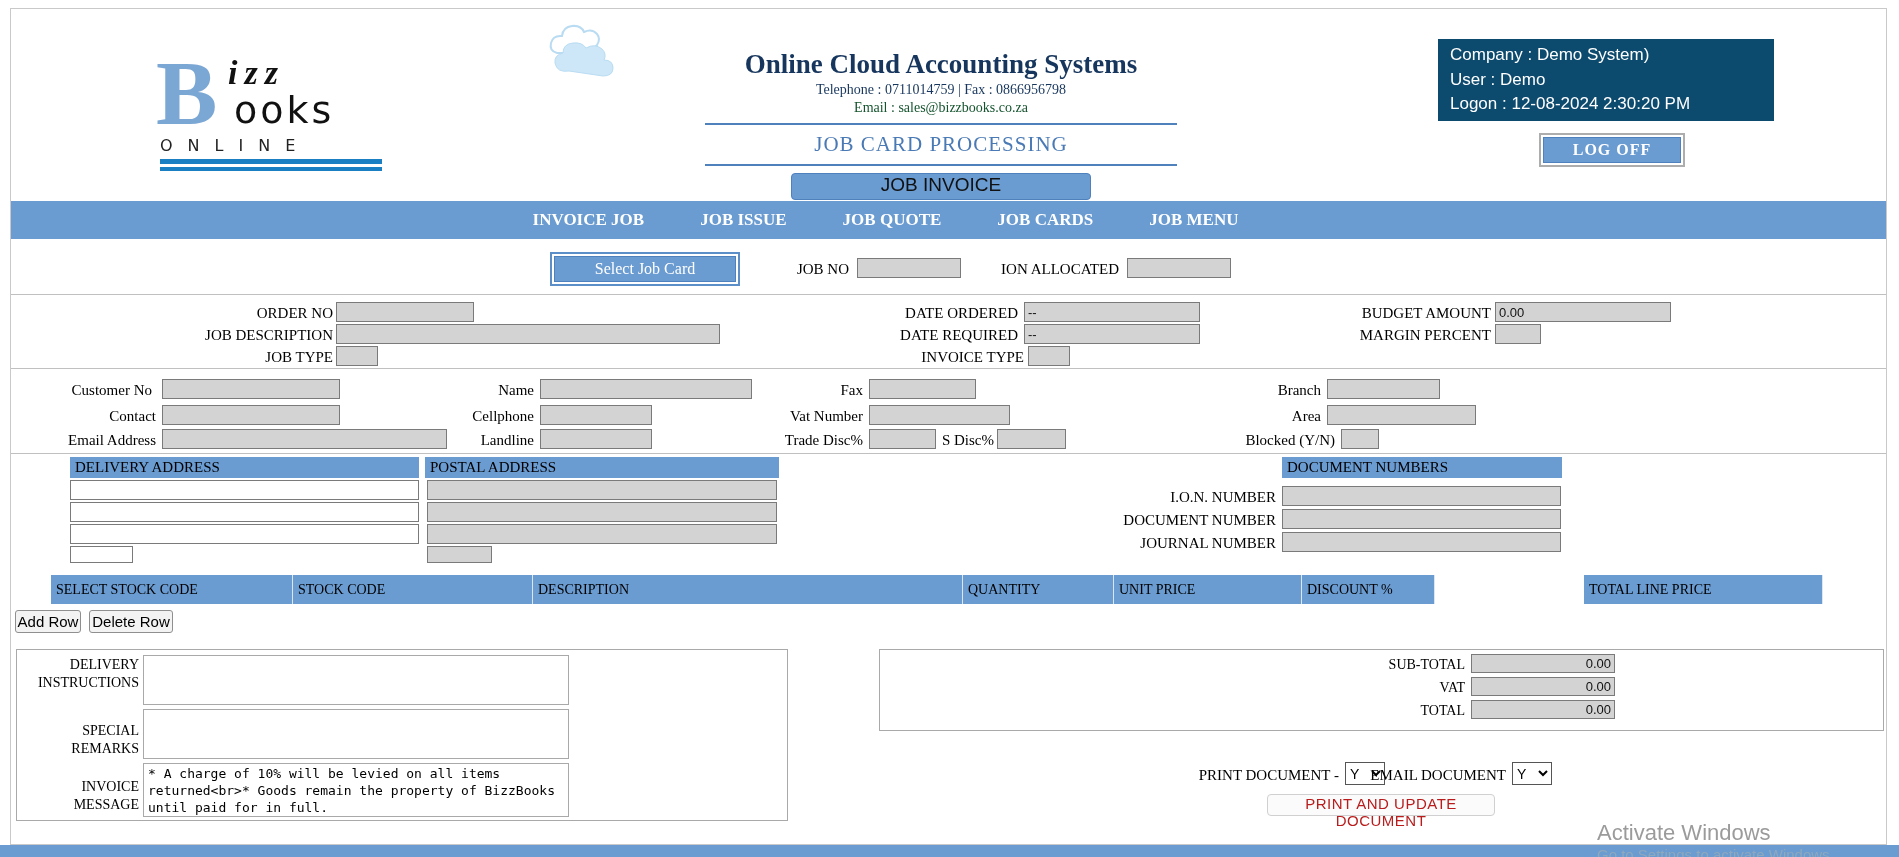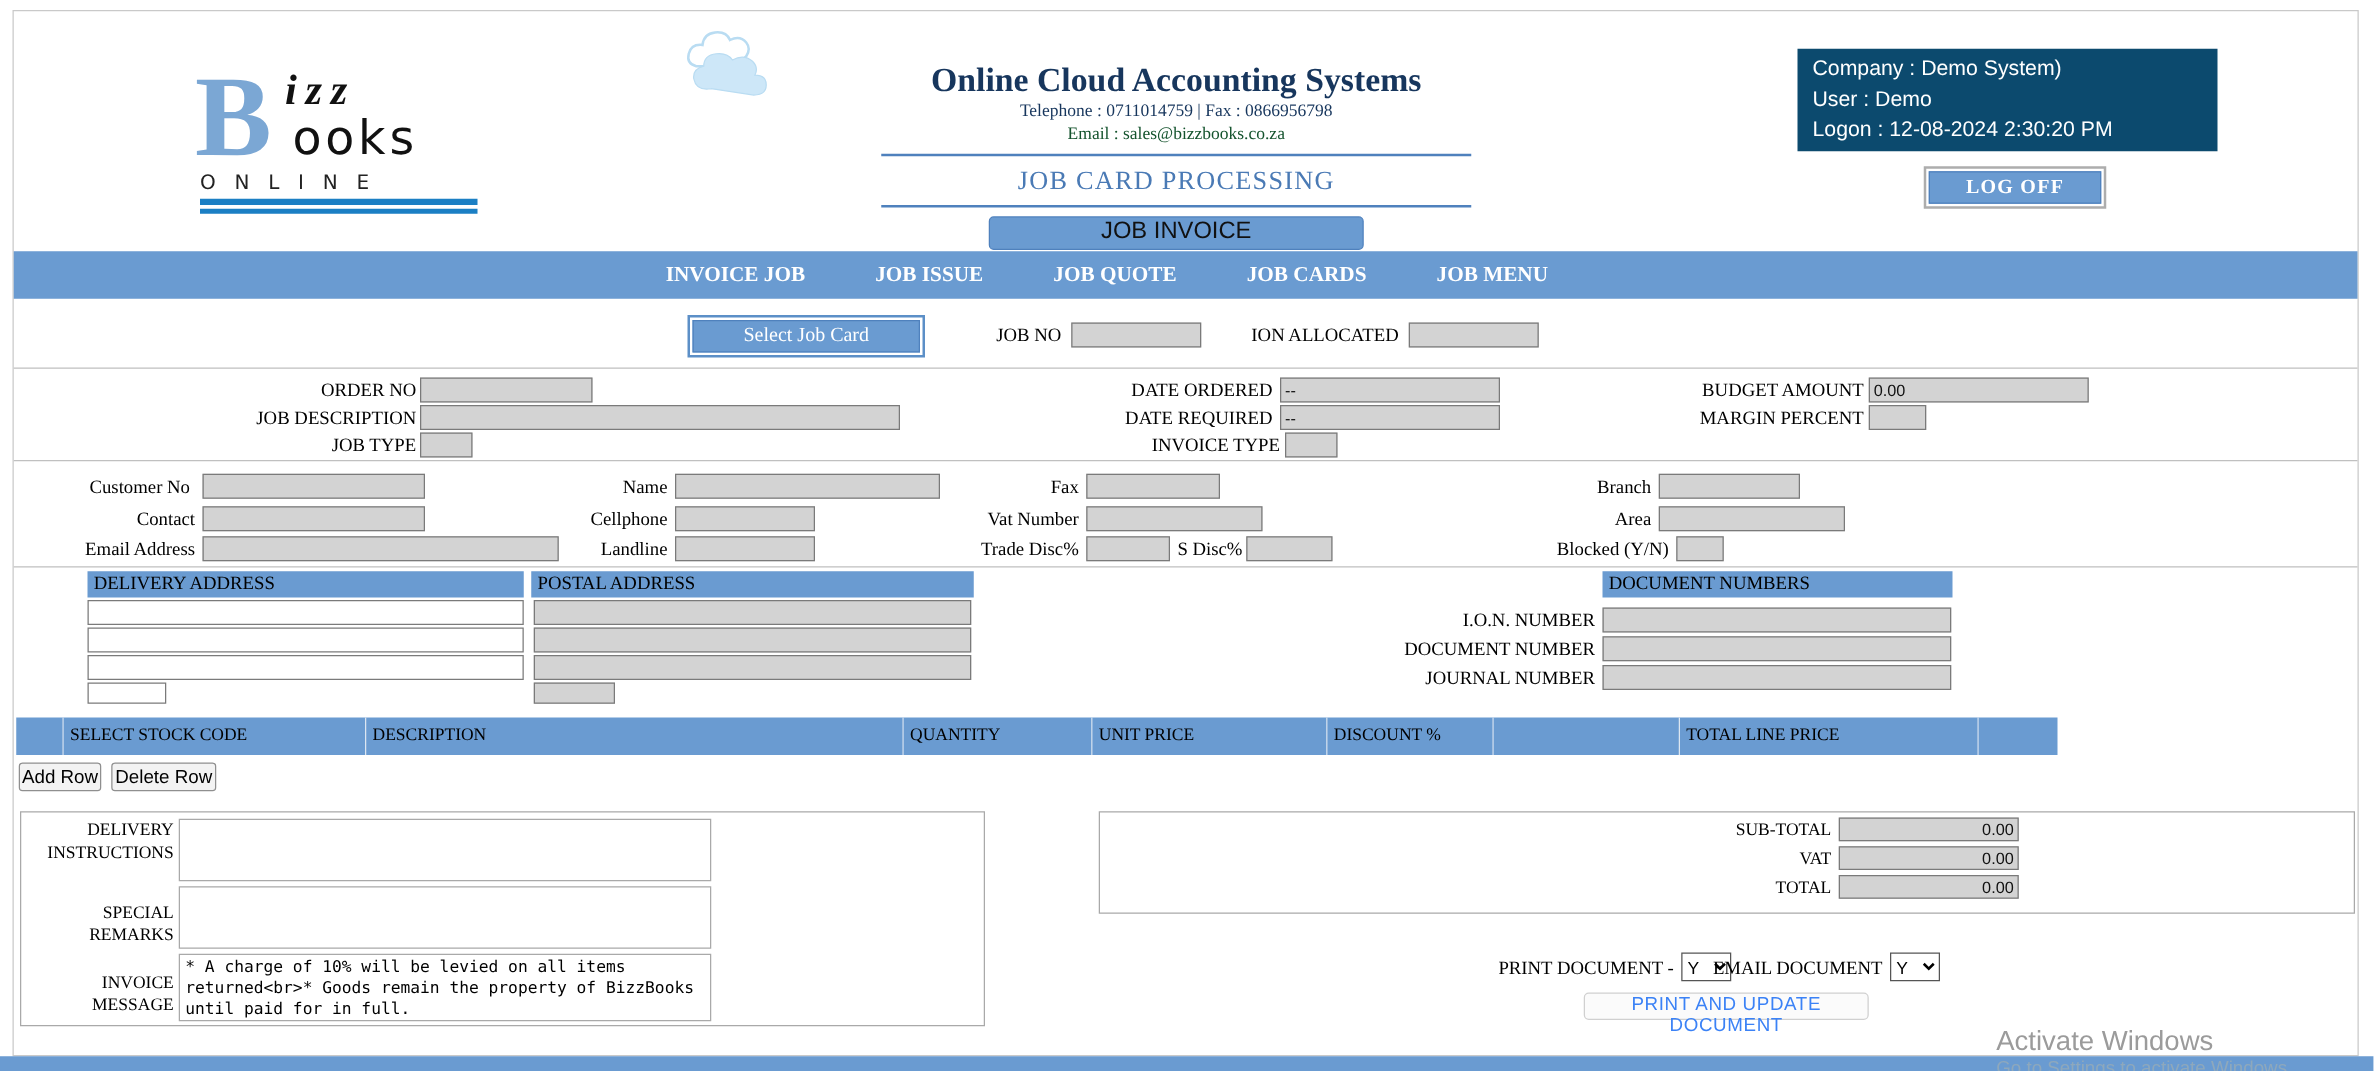--- a/index.html
+++ b/index.html
@@ -162,23 +162,24 @@
       <input class="gi" style="left: 416px; top: 92px; width: 65px; height: 17px;">
 
       <div class="lbl" style="left:1065px; top:35px; width:200px;">I.O.N. NUMBER</div>
       <input class="gi" style="left: 1271px; top: 32px; width: 279px;">
       <div class="lbl" style="left:1065px; top:58px; width:200px;">DOCUMENT NUMBER</div>
       <input class="gi" style="left: 1271px; top: 55px; width: 279px;">
       <div class="lbl" style="left:1065px; top:81px; width:200px;">JOURNAL NUMBER</div>
       <input class="gi" style="left: 1271px; top: 78px; width: 279px;">
     </div>
 
-    <div class="abs" style="left:2px; top:565px; width:1873px; height:30px; display:flex;">
+    <div class="abs" style="left:2px; top:565px; width:1873px; height:30px; display:flex;align-items:center;">
       <div class="hdrcell" style="width:38px;"></div>
       <div class="hdrcell" style="width:242px;">SELECT STOCK CODE</div>
+      <div class="hdrcell" style="width:240px;">STOCK CODE</div>
       <div class="hdrcell" style="width:430px;">DESCRIPTION</div>
       <div class="hdrcell" style="width:151px;">QUANTITY</div>
       <div class="hdrcell" style="width:188px;">UNIT PRICE</div>
       <div class="hdrcell" style="width:133px;">DISCOUNT %</div>
       <div class="hdrcell" style="width:149px;"></div>
       <div class="hdrcell" style="width:239px;">TOTAL LINE PRICE</div>
       <div class="hdrcell" style="width:63px; border-right:none;"></div>
     </div>
 
     <button class="sysbtn" style="left:4px; top:601px; width:66px; height:23px;">Add Row</button>
@@ -205,19 +206,19 @@
     <div class="lbl" style="left:1150px; top:758px; width:178px;">PRINT DOCUMENT -</div>
     <select style="left:1334px; top:753px;">
       <option>Y</option>
     </select>
     <div class="lbl" style="left:1352px; top:758px; width:143px;">EMAIL DOCUMENT</div>
     <select style="left:1501px; top:753px;">
       <option>Y</option>
     </select>
 
     <button class="sysbtn" style="left:1256px; top:785px; width:228px; height:22px; background:#fbfbfb; border:1px solid #d0d0d0;
-                   border-radius:4px; color:#3b82f6; letter-spacing:0.5px;">PRINT AND UPDATE DOCUMENT</button>
+                   border-radius:4px; color:#b91c1c; letter-spacing:0.5px;">PRINT AND UPDATE DOCUMENT</button>
   </div>
 
   <div class="abs" style="left:1597px; top:820px; font:22px 'Liberation Sans', sans-serif; color:#9b9b9b; z-index:3;">Activate Windows</div>
   <div class="abs" style="left:1597px; top:846px; font:15px 'Liberation Sans', sans-serif; color:#8ea8bc; z-index:6;">Go to Settings to activate Windows</div>
   <div class="footer"></div>
 </div>
 
 </body></html>

